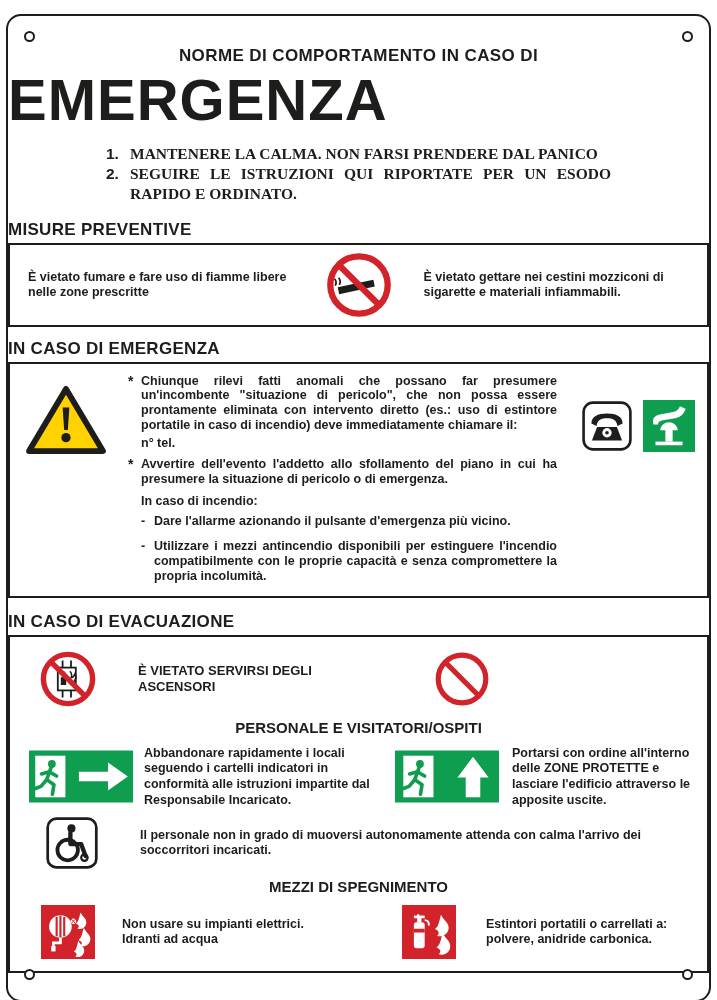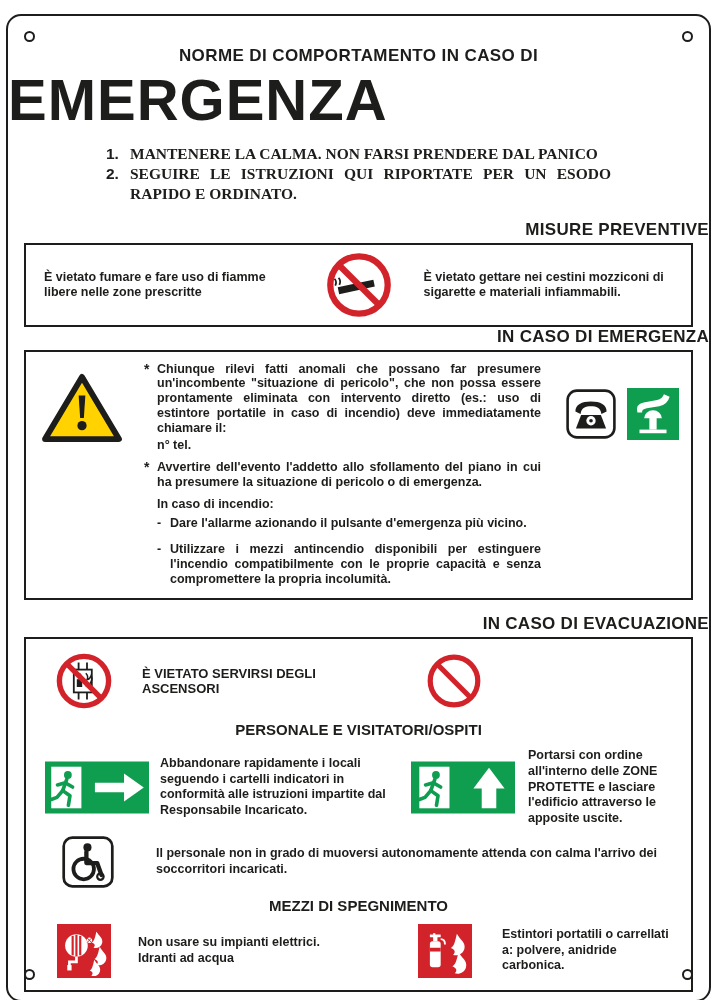--- a/index.html
+++ b/index.html
@@ -9,26 +9,26 @@
   .hole { position:absolute; width:11px; height:11px; border:2.5px solid #1d1d1b; border-radius:50%; background:#fff; }
   .hole.tl { left:16px; top:15px; } .hole.tr { right:16px; top:15px; }
   .hole.bl { left:16px; bottom:20px; } .hole.br { right:16px; bottom:20px; }
 
   .kicker { text-align:center; font-weight:bold; font-size:17px; letter-spacing:.4px; }
   .big-title { font-weight:bold; font-size:58px; letter-spacing:1px; line-height:1.02; margin-top:4px; }
   .rules { width:505px; margin:15px auto 0; }
   .rule { display:grid; grid-template-columns:24px 1fr; font-weight:bold; font-size:15.5px; line-height:1.28; }
   .rule .txt { text-align:justify;font-family:Liberation Serif, serif; }
 
-  .sec-title { text-align:right; font-weight:bold; font-size:17px; letter-spacing:.3px; }
+  .sec-title { text-align:left; font-weight:bold; font-size:17px; letter-spacing:.3px; }
   .sec-title.t1 { margin-top:16px; }
-  .sec-title.t2 { margin-top:0;padding-left:15px; }
+  .sec-title.t2 { margin-top:12px; }
   .sec-title.t3 { margin-top:14px; }
 
-  .box { border:2px solid #1d1d1b; margin:3px 16px 0; background:#fff; }
+  .box { border:2px solid #1d1d1b; margin:3px 0 0; background:#fff; }
 
   
   .prev-grid { display:grid; grid-template-columns:1fr 78px 1fr; align-items:center; gap:26px; padding:5px 18px; min-height:54px; }
   .prev-txt { font-weight:bold; font-size:12.5px; line-height:1.2; }
 
   
   .emg-grid { display:grid; grid-template-columns:96px 1fr 124px; gap:14px; padding:10px 12px 12px 8px; }
   .emg-left { display:flex; justify-content:center; padding-top:8px; }
   .emg-txt { font-weight:bold; font-size:12.5px; line-height:1.18; }
   .bullet { display:grid; grid-template-columns:13px 1fr; margin-bottom:7px; }
@@ -36,21 +36,21 @@
   .bullet .bt { text-align:justify; }
   .tel { margin-top:3px; }
   .fire-h { margin:7px 0 5px 13px; }
   .fire-item { display:grid; grid-template-columns:13px 1fr; margin-left:13px; }
   .fire-item + .fire-item { margin-top:11px; }
   .fire-item .bt { text-align:justify; }
   .emg-icons { display:flex; gap:10px; justify-content:flex-end; padding-top:26px; }
 
   
   .evac { padding:10px 12px 12px; }
-  .evac-row1 { display:grid; grid-template-columns:92px 252px 96px 1fr; align-items:center; gap:12px; min-height:64px; }
+  .evac-row1 { display:grid; grid-template-columns:92px 252px 96px 1fr; align-items:center; gap:24px; min-height:64px; }
   .cap-txt { font-weight:bold; font-size:13px; line-height:1.2; }
   .sub-h { text-align:center; font-weight:bold; font-size:15px; margin:8px 0 10px; }
   .evac-row2 { display:grid; grid-template-columns:118px 238px 122px 1fr; align-items:center; gap:4px; }
   .body-txt { font-weight:bold; font-size:12.5px; line-height:1.25; }
   .evac-row3 { display:grid; grid-template-columns:100px 1fr; align-items:center; gap:18px; margin-top:8px; }
   .evac-row3 .body-txt { padding-right:8px; }
   .evac-row4 { display:grid; grid-template-columns:92px 250px 98px 1fr; align-items:center; gap:8px; margin-top:6px; }
   .ic-center { display:flex; justify-content:center; align-items:center; }
 
   svg.icon { display:block; }

